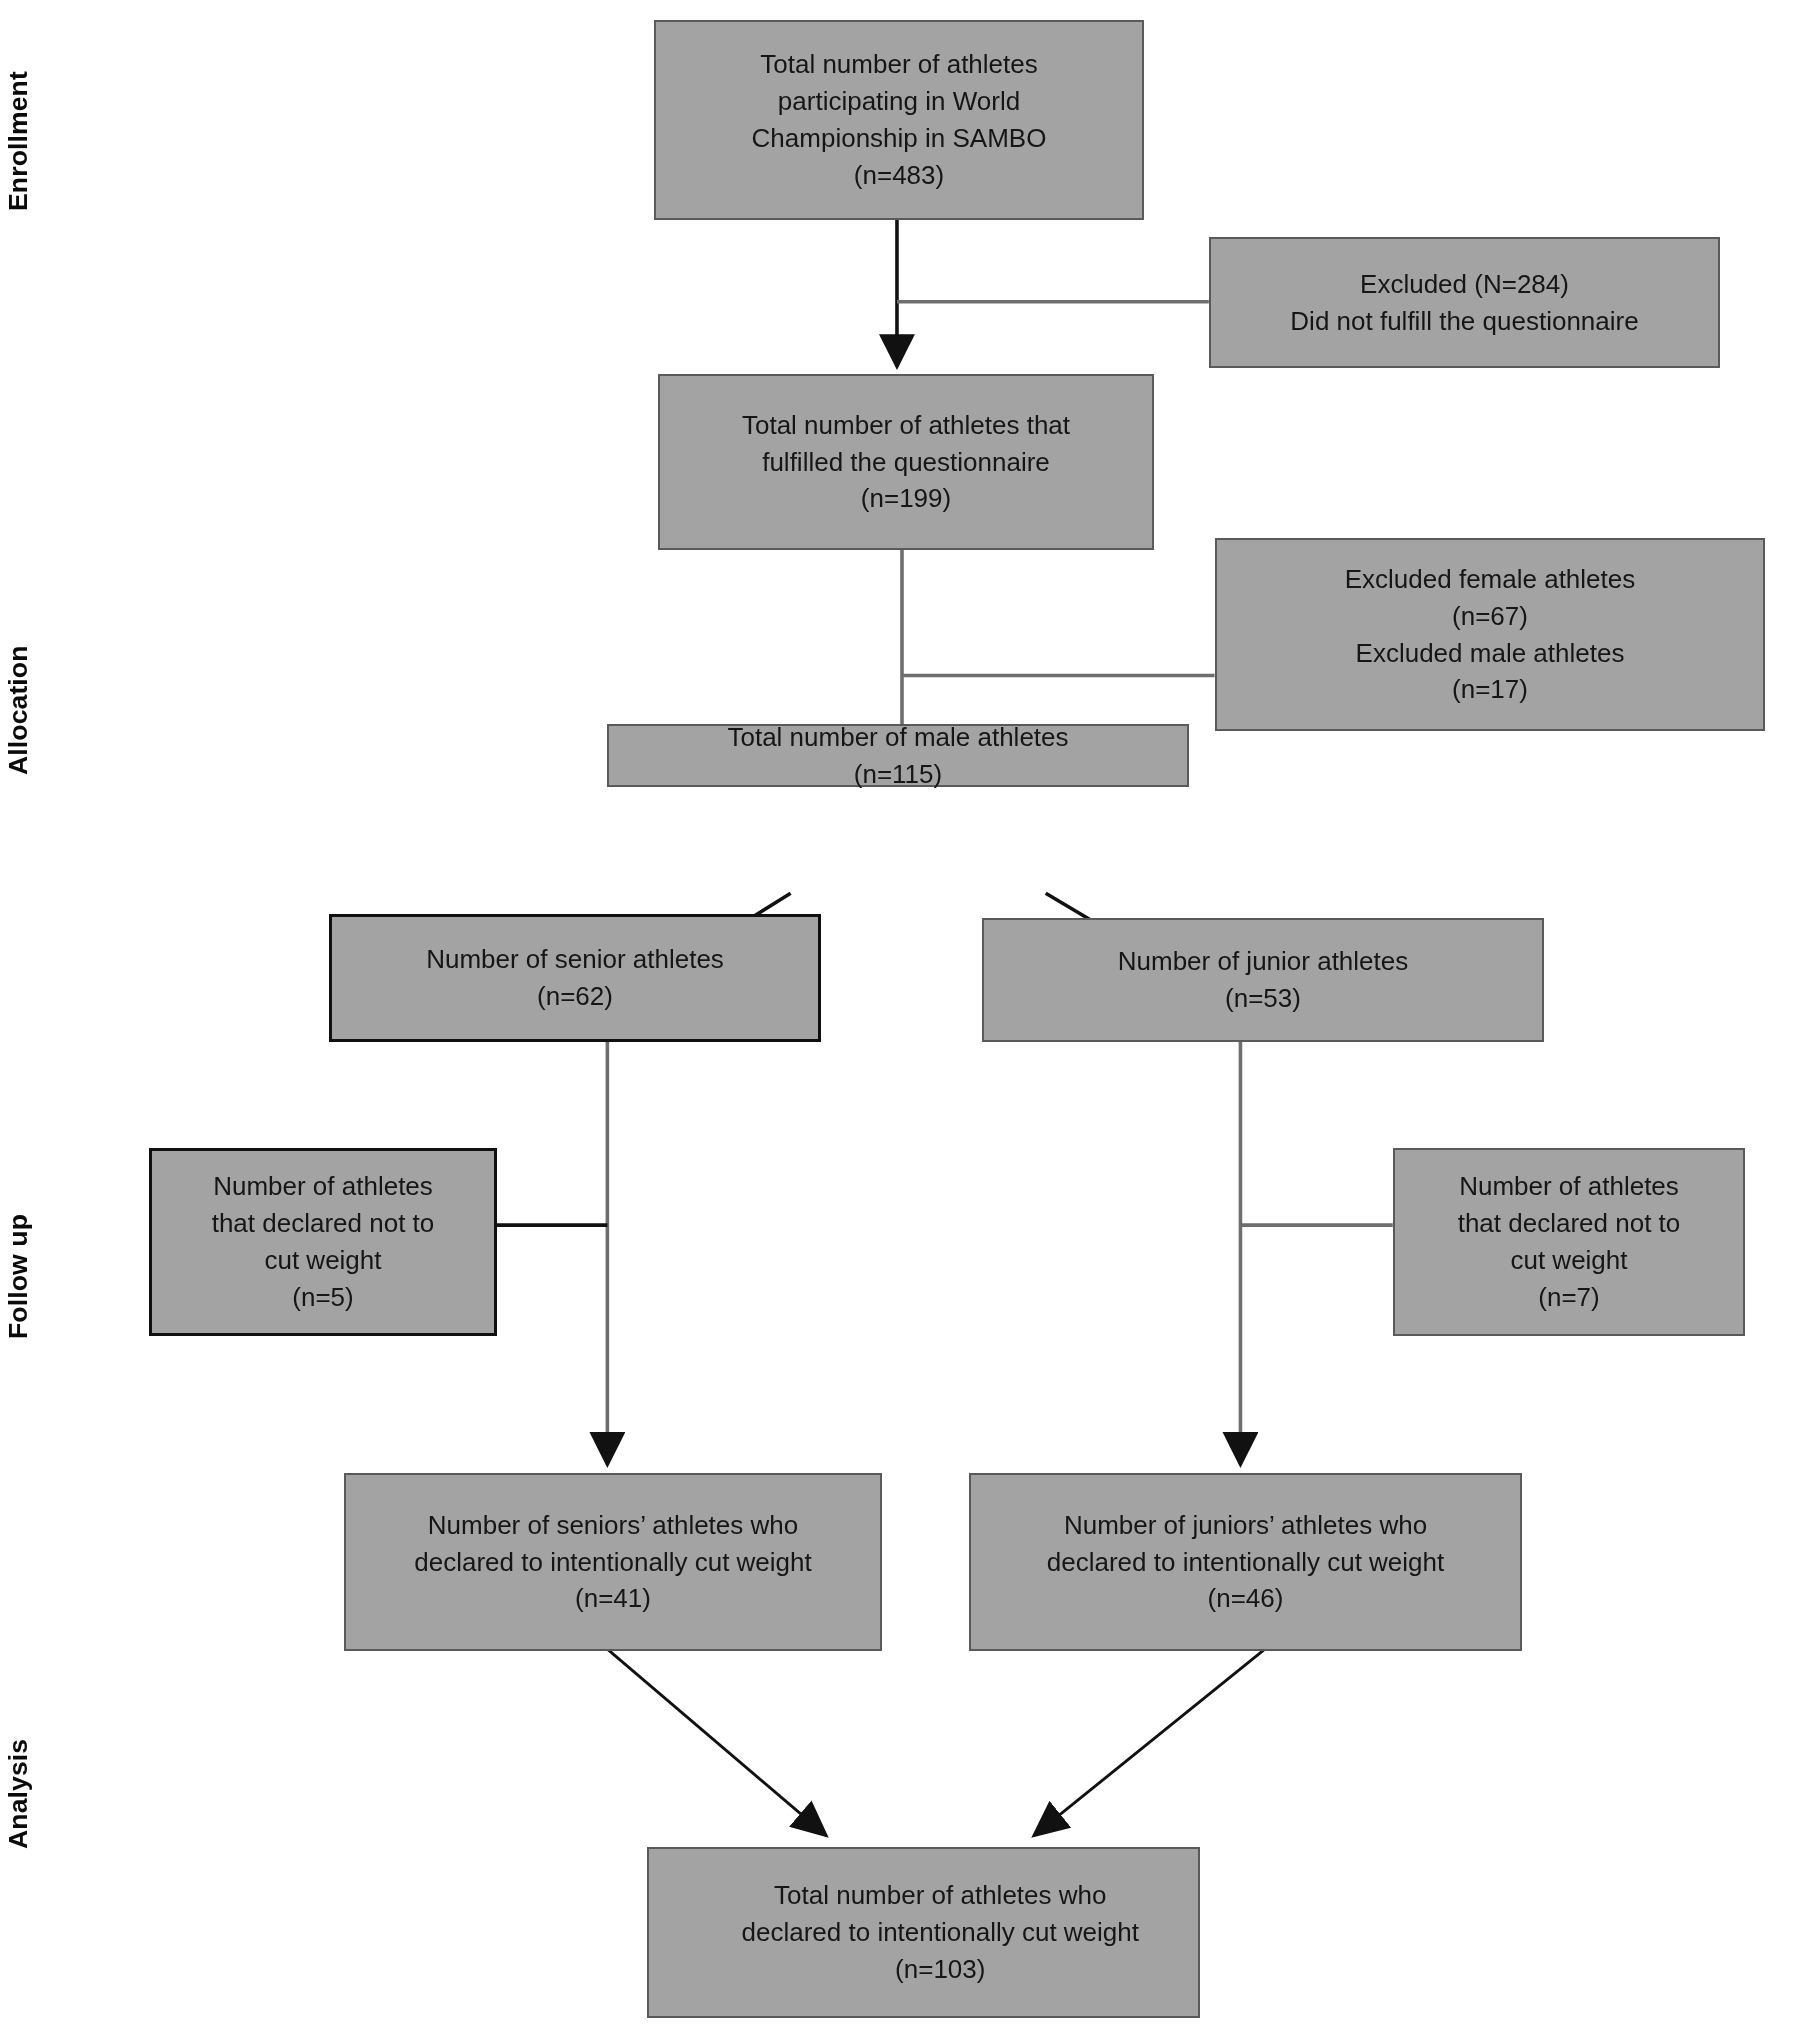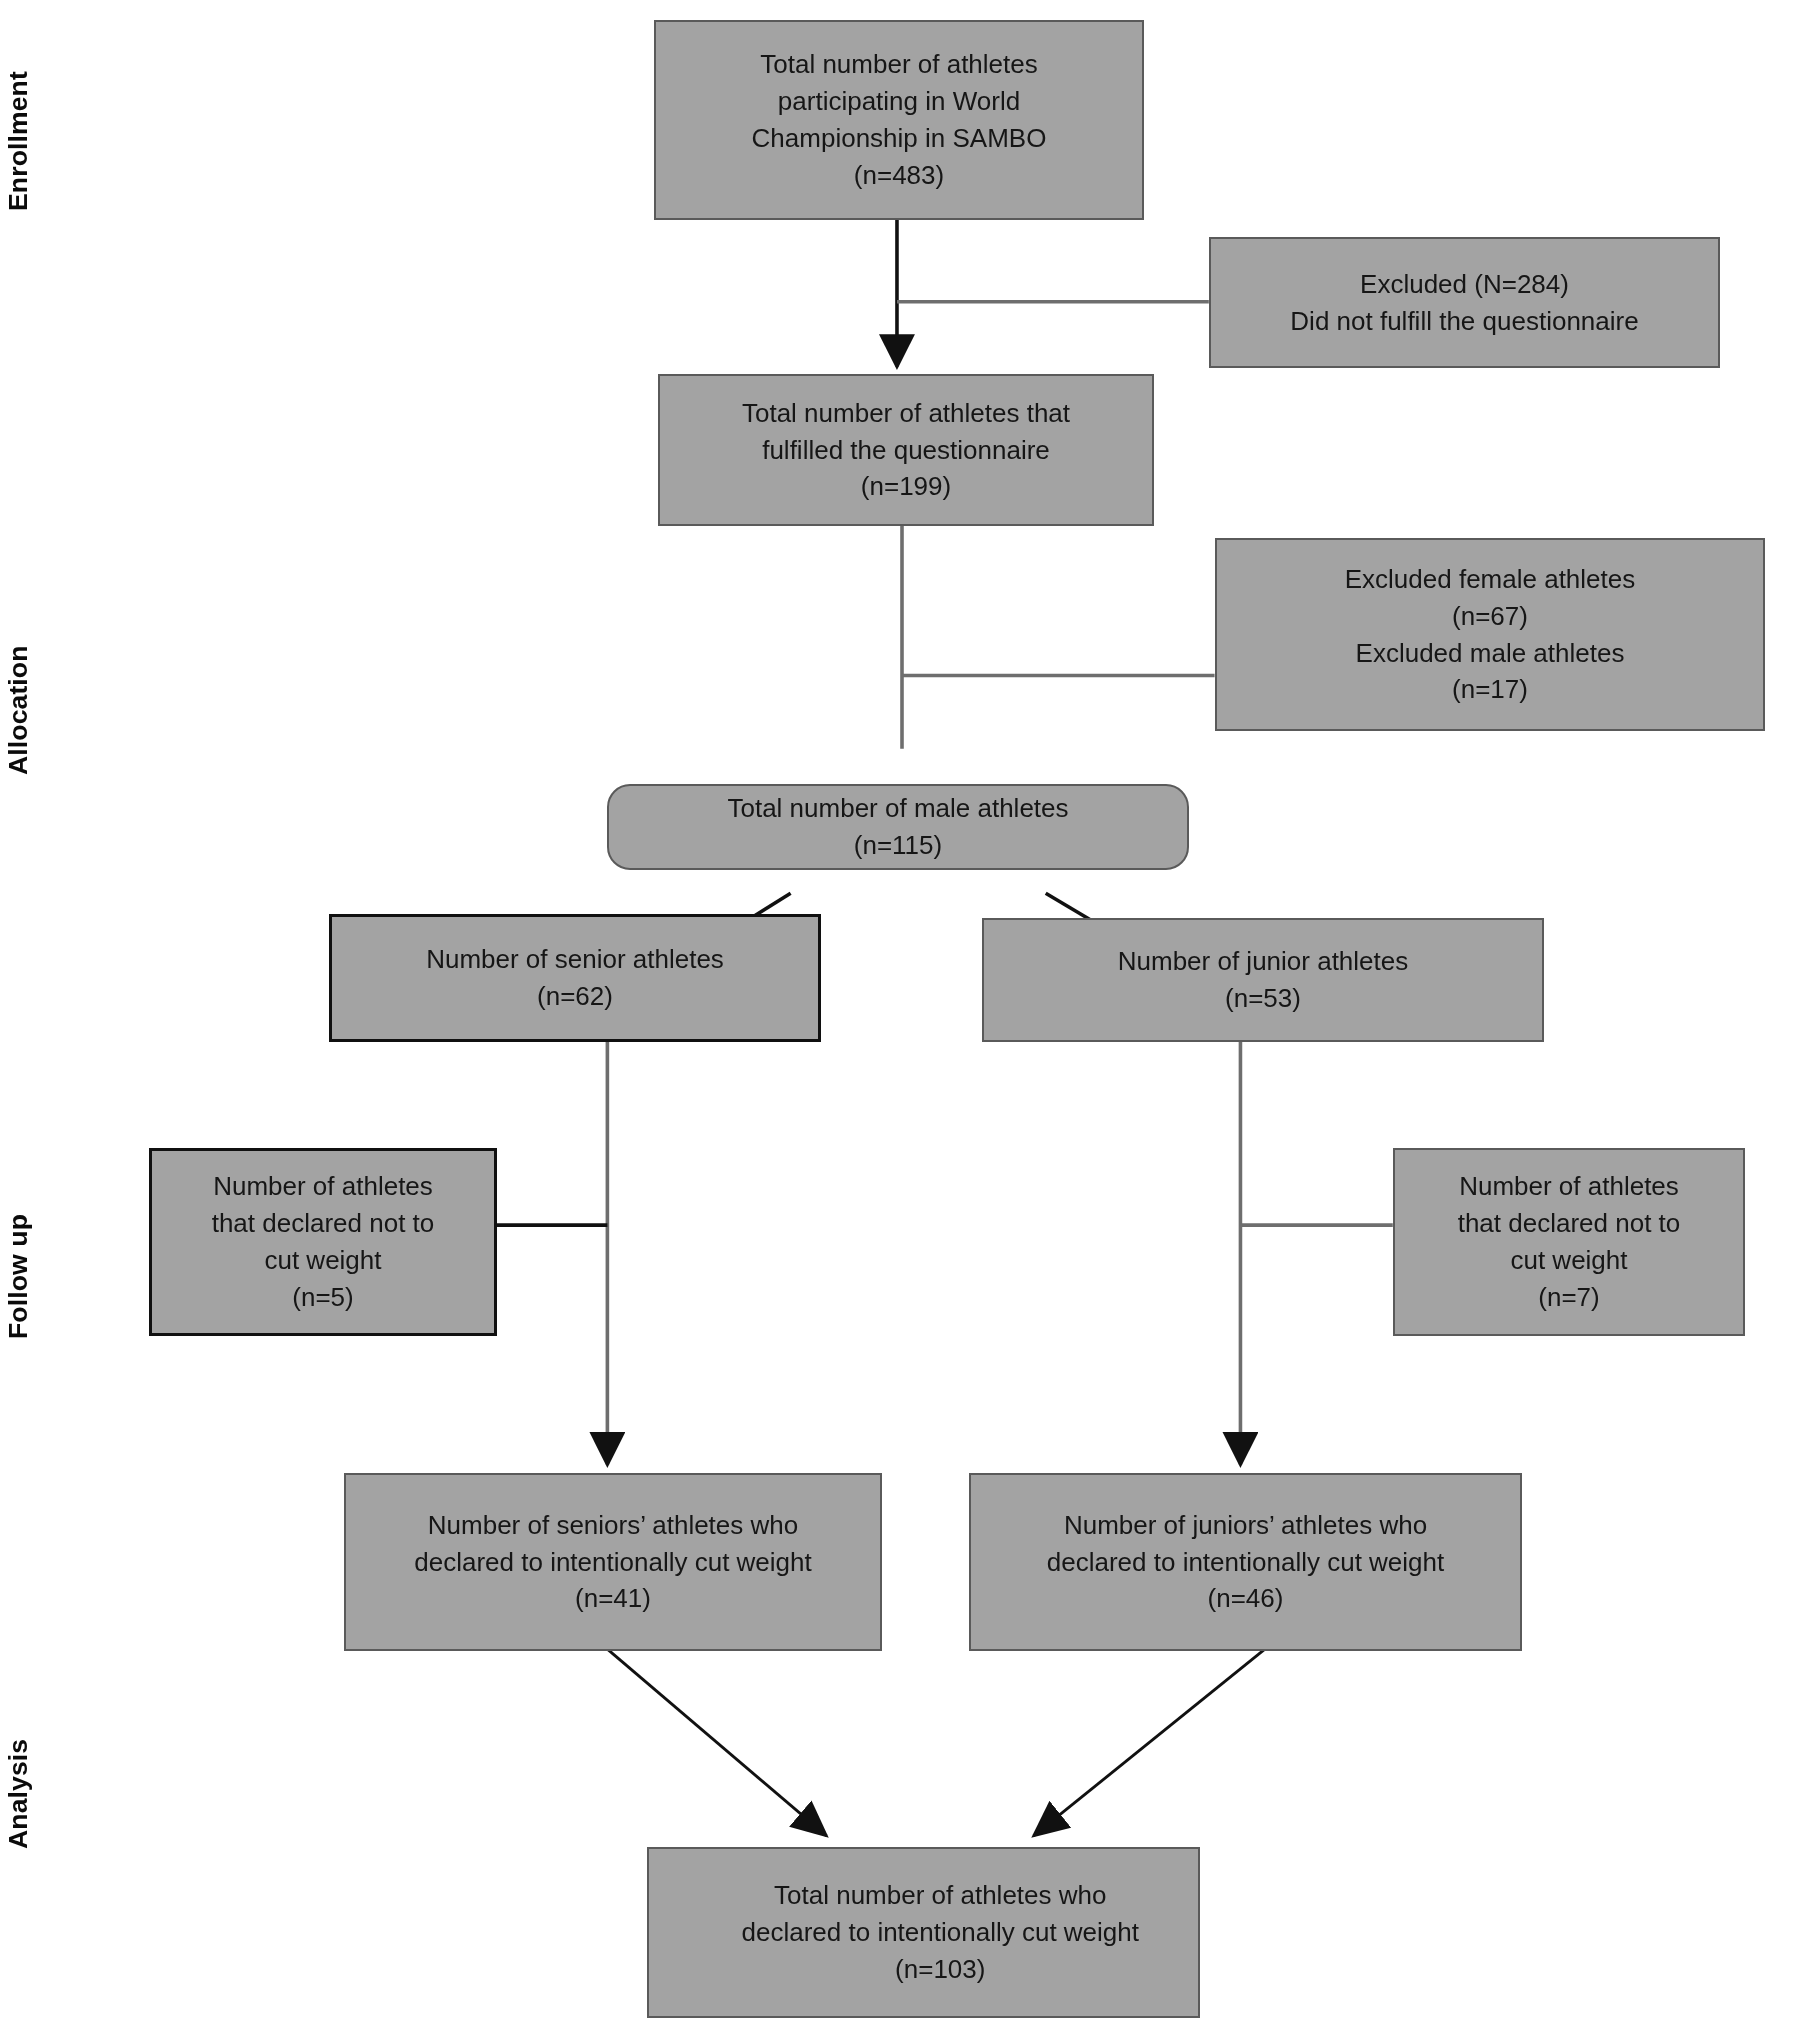--- a/index.html
+++ b/index.html
@@ -104,34 +104,34 @@
 participating in World
 Championship in SAMBO
 (n=483)</span>
   </div>
 
   <div class="node" style="left:1209px; top:237px; width:511px; height:131px;">
     <span class="txt">Excluded (N=284)
 Did not fulfill the questionnaire</span>
   </div>
 
-  <div class="node" style="left:658px; top:374px; width:496px; height:152px;">
+  <div class="node" style="left:658px; top:374px; width:496px; height:176px;">
     <span class="txt">Total number of athletes that
 fulfilled the questionnaire
 (n=199)</span>
   </div>
 
   <div class="node" style="left:1215px; top:538px; width:550px; height:193px;">
     <span class="txt">Excluded female athletes
 (n=67)
 Excluded male athletes
 (n=17)</span>
   </div>
 
-  <div class="node" style="left:607px; top:784px; width:582px; height:86px;border-radius:23px;">
+  <div class="node" style="left:607px; top:724px; width:582px; height:63px;">
     <span class="txt">Total number of male athletes
 (n=115)</span>
   </div>
 
   <div class="node thick" style="left:329px; top:914px; width:492px; height:128px;">
     <span class="txt">Number of senior athletes
 (n=62)</span>
   </div>
 
   <div class="node" style="left:982px; top:918px; width:562px; height:124px;">

